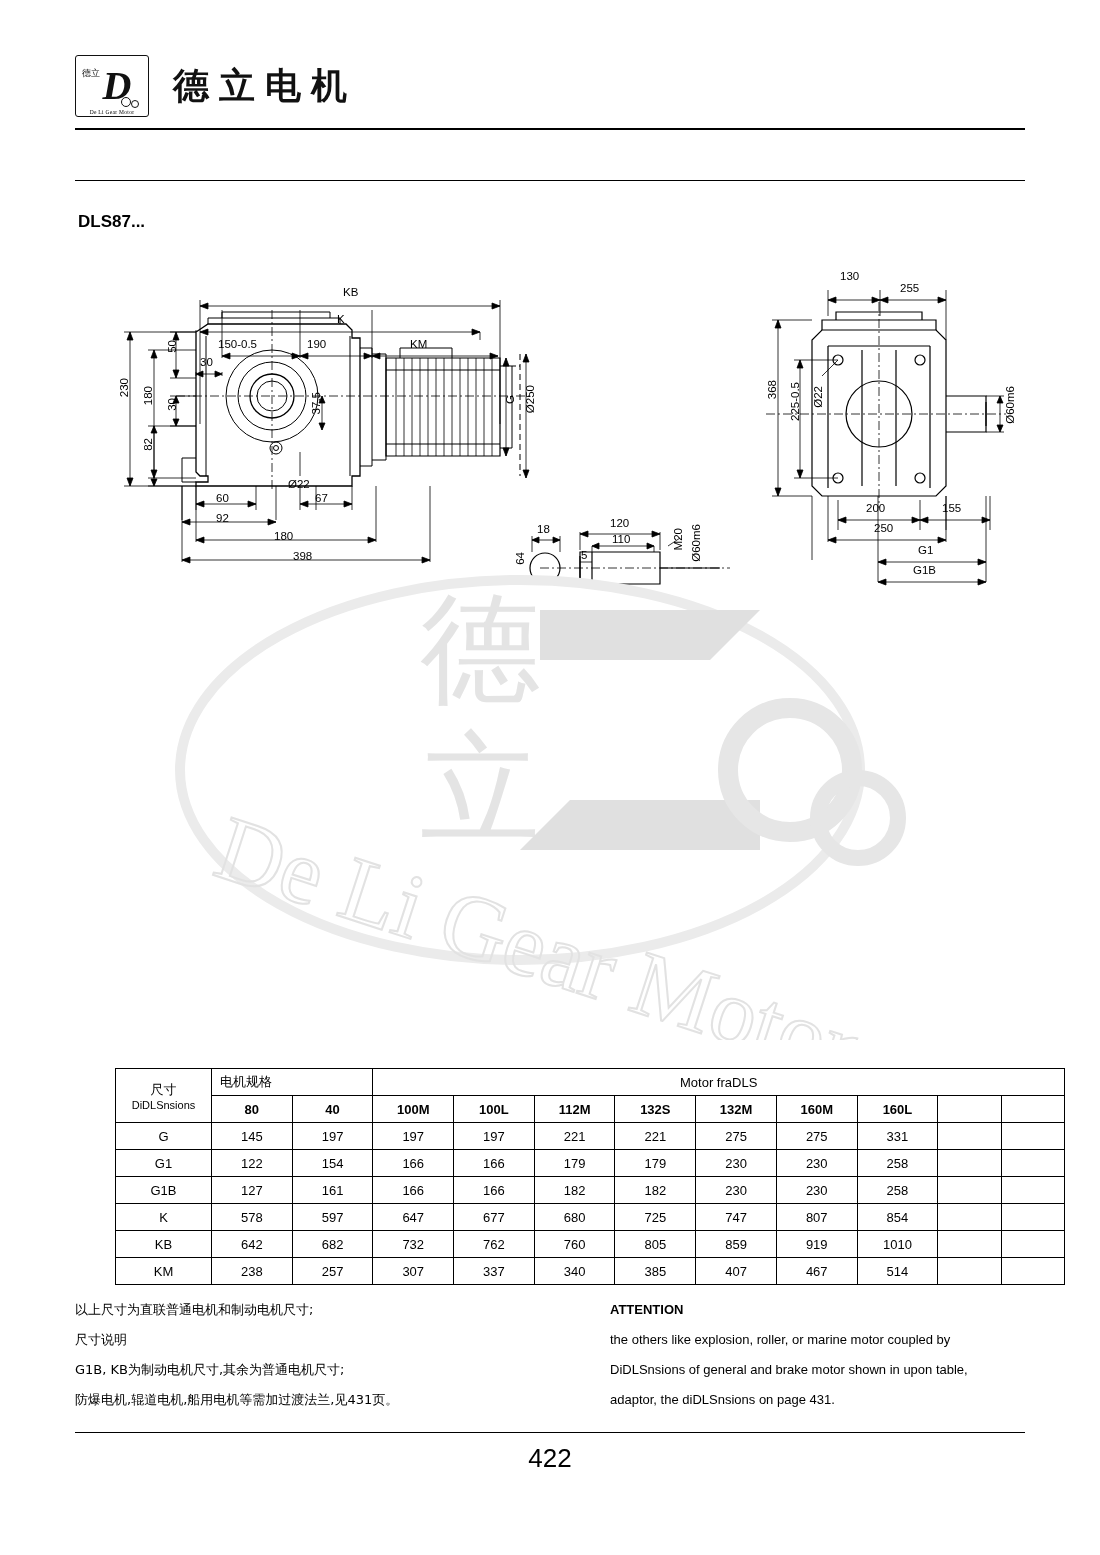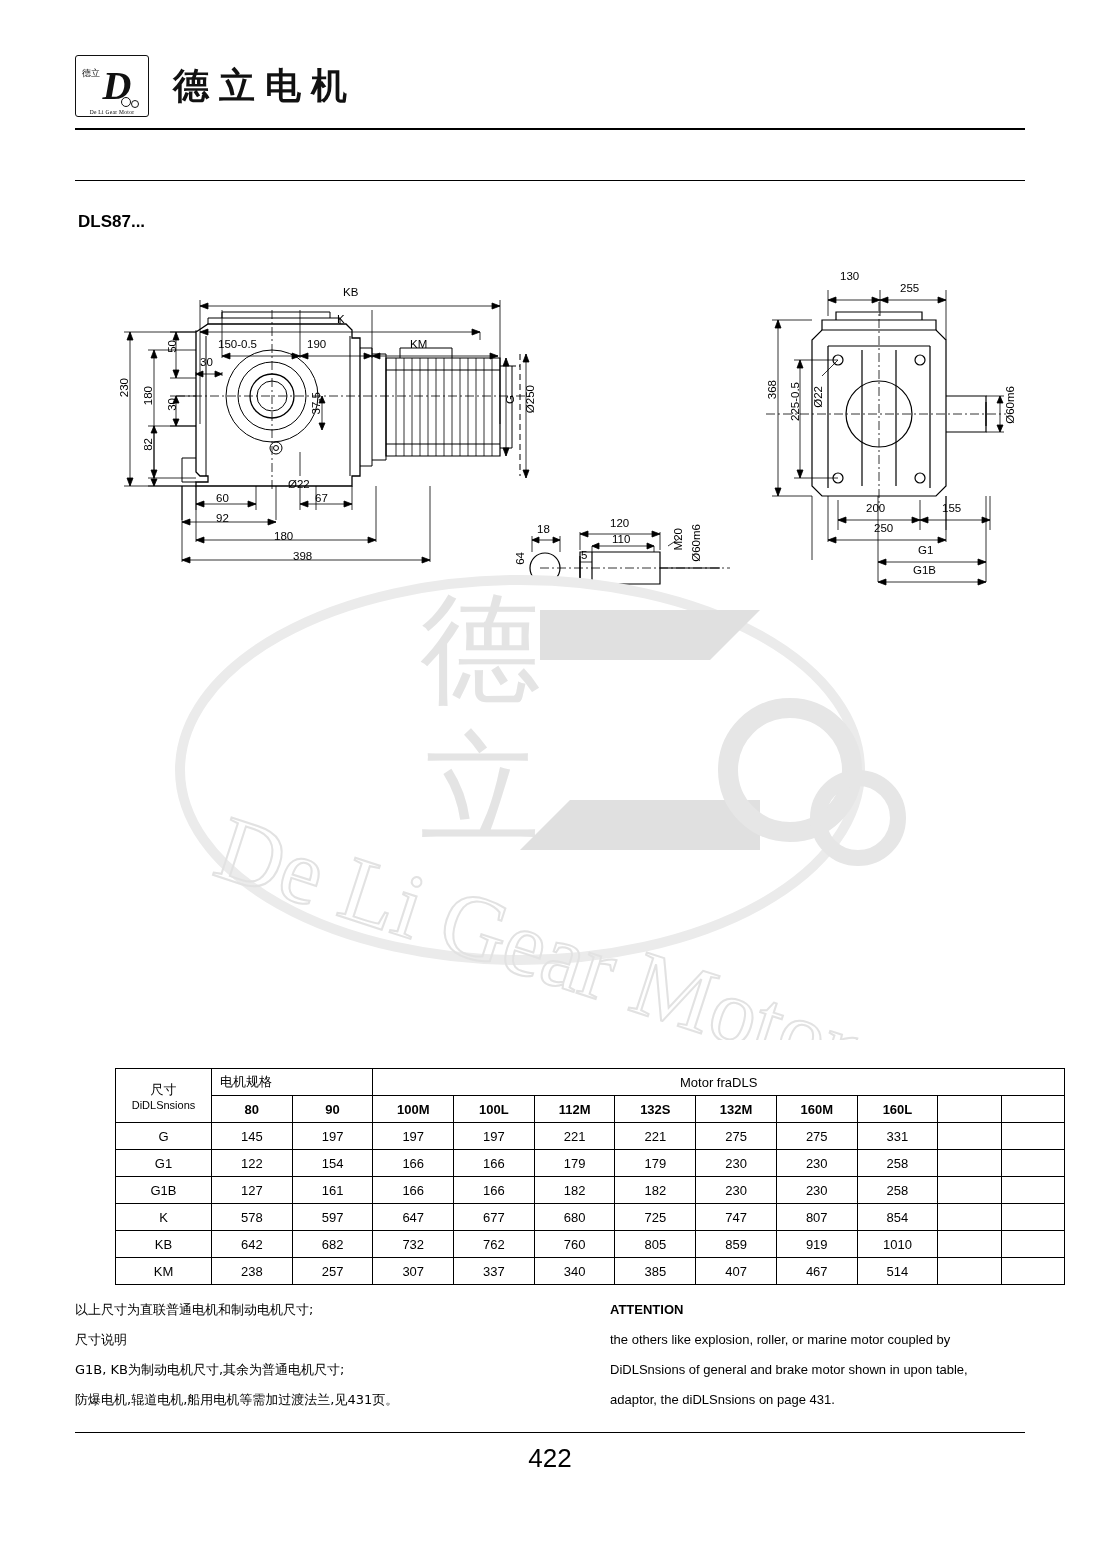--- a/index.html
+++ b/index.html
@@ -492,21 +492,21 @@
         <tr>
           <td rowspan="2">
             <div class="hdr-cn">尺寸</div>
             <div style="font-size:11px">DiDLSnsions</div>
           </td>
           <td colspan="2" style="text-align:left;padding-left:8px" class="hdr-cn">电机规格</td>
           <td colspan="9">Motor fraDLS</td>
         </tr>
         <tr id="col-head-row">
             <th>80</th>
-            <th>90</th>
+            <th>40</th>
             <th>100M</th>
             <th>100L</th>
             <th>112M</th>
             <th>132S</th>
             <th>132M</th>
             <th>160M</th>
             <th>160L</th>
             <th></th>
             <th></th>
           </tr>

